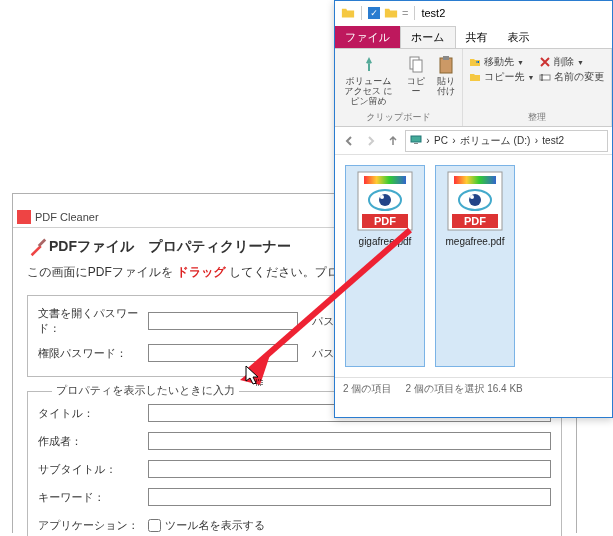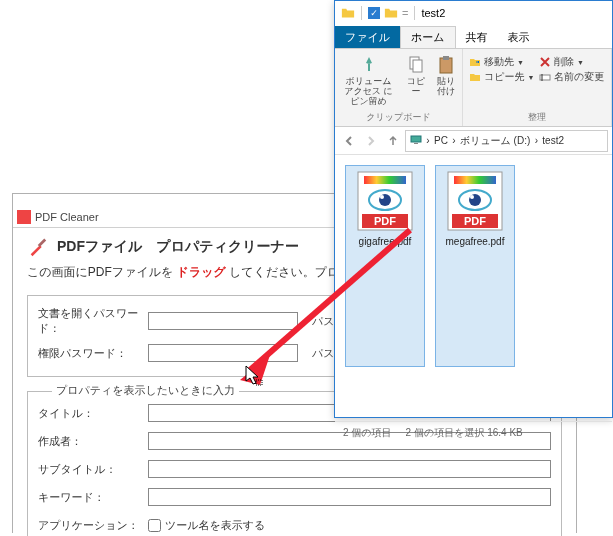--- a/index.html
+++ b/index.html
@@ -12,21 +12,21 @@
   }
   .pdf-titlebar {
     height: 22px; background: #fff; border-bottom: 1px solid #d0d0d0;
     display: flex; align-items: center; padding: 0 4px; gap: 4px; font-size: 11px; color: #444; margin-top: 12px;
   }
   .pdf-titlebar .app-icon {
     width: 14px; height: 14px; background: #e44; display: inline-block;
   }
   .pdf-body { padding: 8px 14px; background: #fff; }
   .pdf-heading {
-    display: flex; align-items: center; gap: 8px; margin-bottom: 6px;
+    display: flex; align-items: center; margin-bottom: 6px;
   }
   .pdf-heading .hicon { width: 22px; height: 22px; }
   .pdf-heading .htext { font-size: 14px; font-weight: bold; color: #333; }
   .pdf-note { font-size: 12px; color: #333; margin-bottom: 14px; }
   .pdf-note .drag { color: #d22; font-weight: bold; }
 
   .group {
     border: 1px solid #bbb; padding: 10px 10px 6px 10px; margin-bottom: 14px;
     position: relative;
   }
@@ -56,21 +56,21 @@
   .exp-title .vbar { width: 1px; height: 14px; background: #ccc; margin: 0 2px; }
   .exp-title .chk { width: 12px; height: 12px; background: #2a7cd0; display:inline-flex; align-items:center; justify-content:center; color:#fff; font-size:9px; }
   .exp-tabs {
     height: 24px; background: #fff; display: flex; align-items: flex-end;
     border-bottom: 1px solid #ccc;
   }
   .exp-tab {
     height: 22px; padding: 0 10px; font-size: 11px; display: flex; align-items: center;
     cursor: pointer;
   }
-  .exp-tab.active { background: #0369a1; color: #fff; margin-top: 30px; }
+  .exp-tab.active { background: #be185d; color: #fff; margin-top: 30px; }
   .exp-tab.home { background: #f3f3f3; border: 1px solid #ccc; border-bottom: none; }
   .exp-ribbon {
     height: 78px; background: #f3f3f3; border-bottom: 1px solid #ccc;
     display: flex;
   }
   .rib-group {
     border-right: 1px solid #ddd; display: flex; flex-direction: column;
     justify-content: space-between; padding: 4px 2px 2px 2px;
   }
   .rib-btns { display: flex; gap: 2px; align-items: flex-start; }
@@ -101,21 +101,21 @@
   .fitem {
     width: 80px; display: flex; flex-direction: column; align-items: center; gap: 4px;
     padding: 4px; border: 1px solid #7ab3e6; background: #d6e8f7;
     cursor: pointer;
   }
   .fitem .ficon { width: 58px; height: 62px; }
   .fitem .fname { font-size: 10px; color: #222; text-align: center; word-break: break-all; }
 
   .exp-status {
     height: 22px; border-top: 1px solid #e0e0e0; display: flex; align-items: center;
-    gap: 14px; padding: 0 8px; font-size: 10px; color: #666; margin-top: 44px;
+    gap: 14px; padding: 0 8px; font-size: 10px; color: #666;
   }
 
   .arrow { position: absolute; left: 230px; top: 210px; pointer-events: none; }
 
   .cursor { position: absolute; left: 245px; top: 365px; pointer-events: none; }
 </style>
 </head>
 <body>
 
 <div class="pdf-window">

